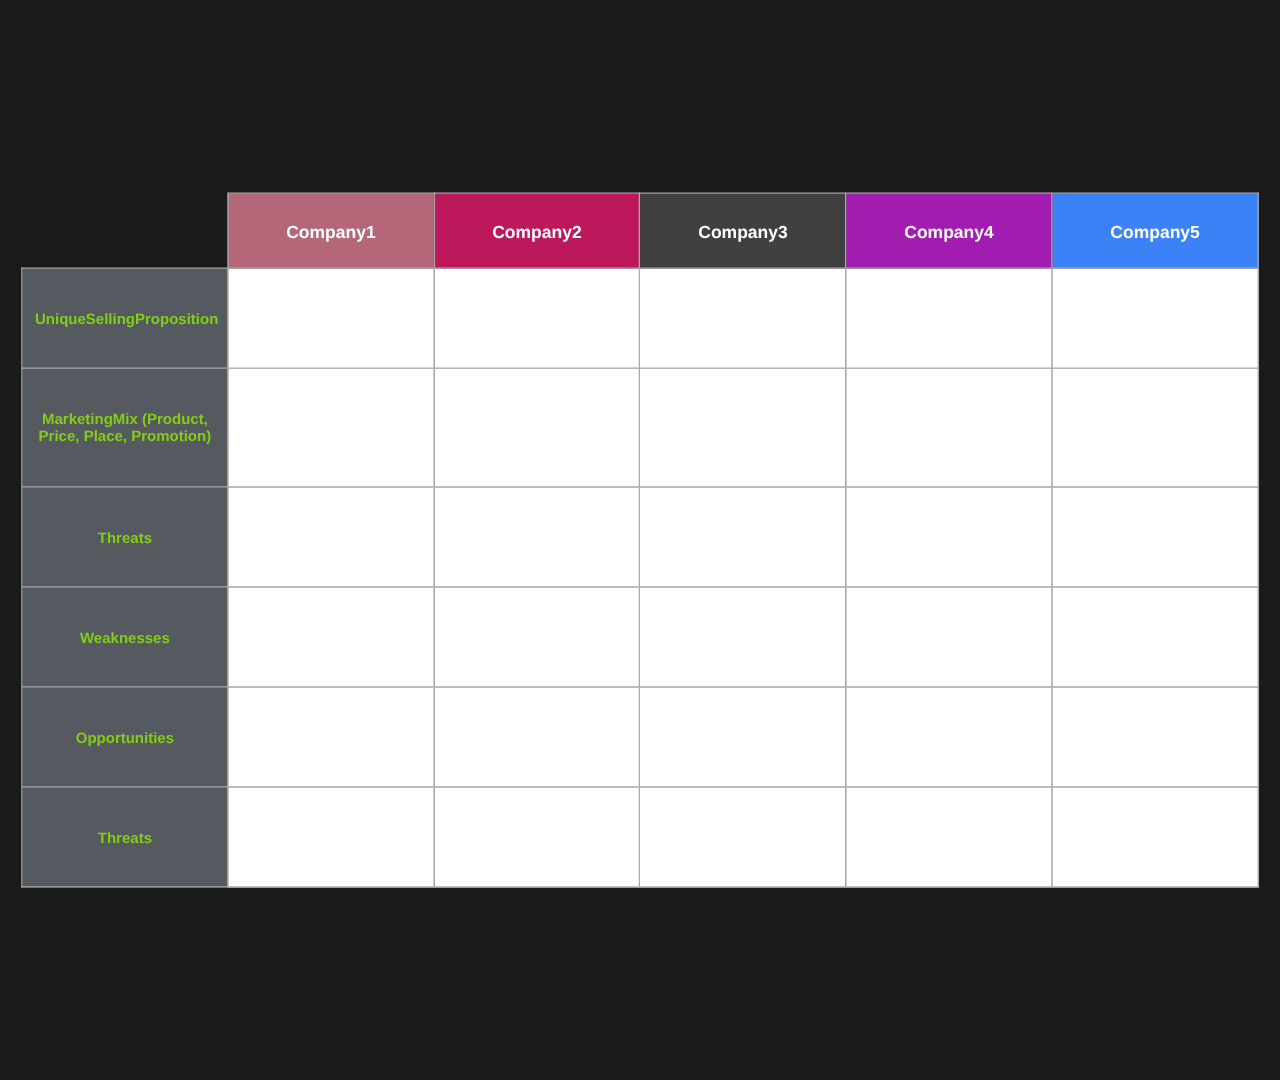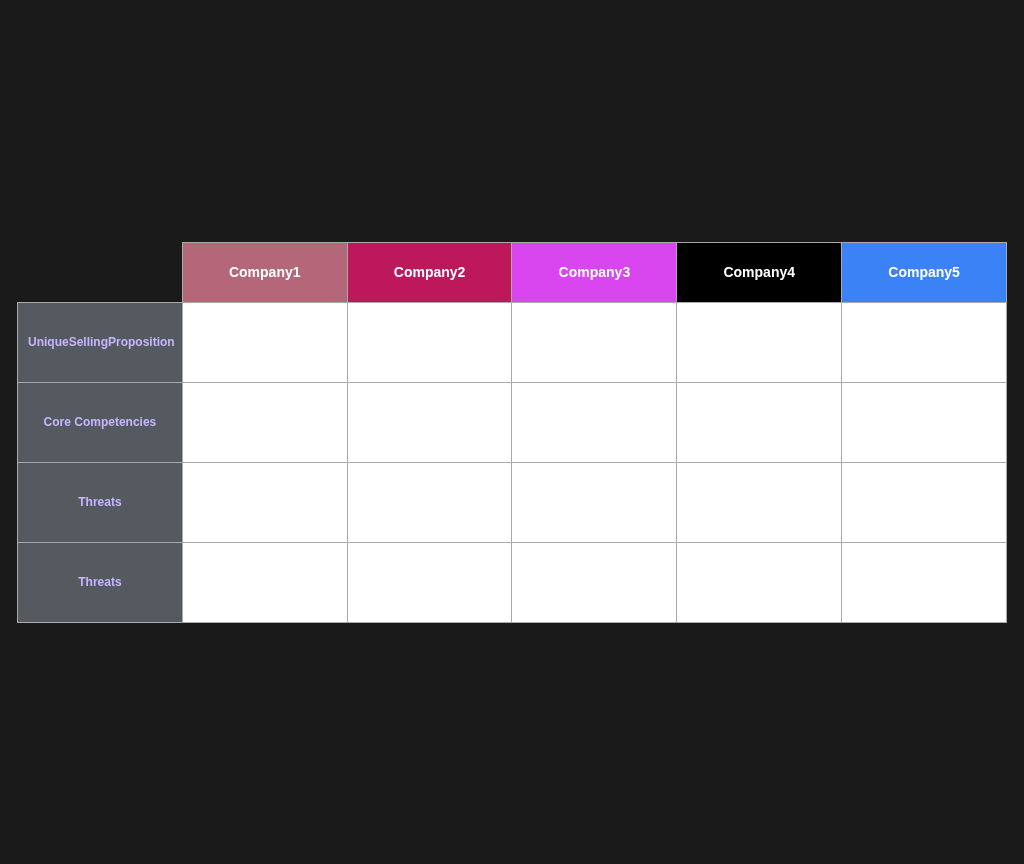--- a/index.html
+++ b/index.html
@@ -48,21 +48,21 @@
     }
 
     thead th:first-child {
       background: transparent;
       border: none;
     }
 
     
     tbody td:first-child {
       background-color: #555a60;
-      color: #c4b5fd;
+      color: #84cc16;
       font-size: 12px;
       font-weight: 700;
       text-align: center;
       vertical-align: middle;
       padding: 8px 10px;
       width: 180px;
     }
 
     
     tbody td:not(:first-child) {
@@ -81,25 +81,25 @@
     }
 
     
     .col-company1 {
       background-color: #b5677a;
     }
     .col-company2 {
       background-color: #be185d;
     }
     .col-company3 {
-      background-color: #d946ef;
+      background-color: #404040;
       margin-top: 20px;
     }
     .col-company4 {
-      background-color: #000000;
+      background-color: #a21caf;
     }
     .col-company5 {
       background-color: #3b82f6;
     }
   </style>
 </head>
 <body>
 
 <div class="table-container">
   <table>
@@ -117,30 +117,46 @@
     <tbody id="table-body">
 
     <tr>
           <td>UniqueSellingProposition</td>
           <td></td>
           <td></td>
           <td></td>
           <td></td>
           <td></td>
         </tr>
-        <tr>
-          <td>Core Competencies</td>
+        <tr class="row-marketing">
+          <td>MarketingMix (Product, Price, Place, Promotion)</td>
           <td></td>
           <td></td>
           <td></td>
           <td></td>
           <td></td>
         </tr>
         <tr>
           <td>Threats</td>
+          <td></td>
+          <td></td>
+          <td></td>
+          <td></td>
+          <td></td>
+        </tr>
+        <tr>
+          <td>Weaknesses</td>
+          <td></td>
+          <td></td>
+          <td></td>
+          <td></td>
+          <td></td>
+        </tr>
+        <tr>
+          <td>Opportunities</td>
           <td></td>
           <td></td>
           <td></td>
           <td></td>
           <td></td>
         </tr>
         <tr>
           <td>Threats</td>
           <td></td>
           <td></td>

